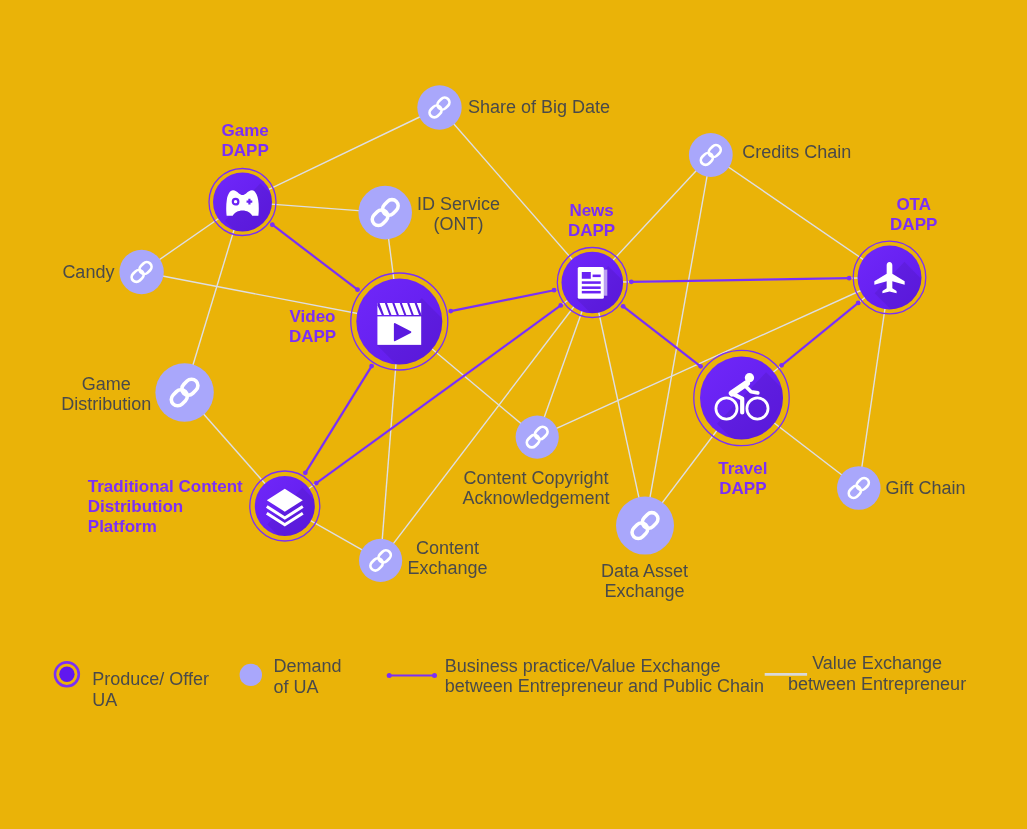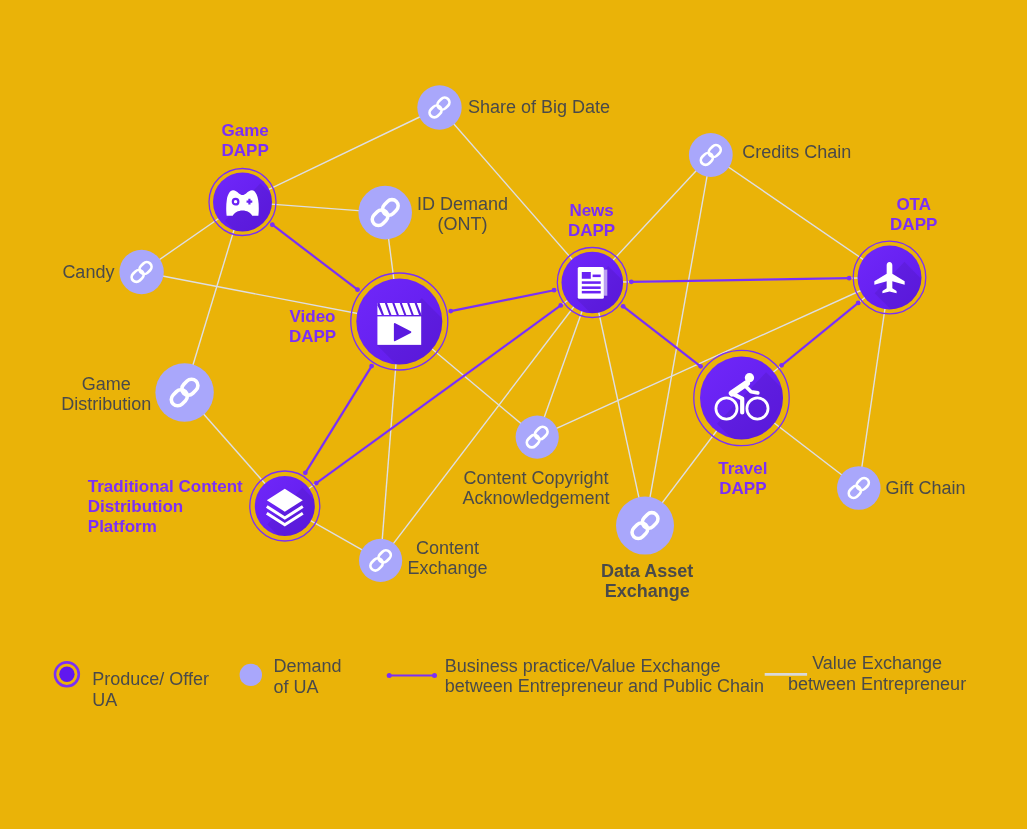--- a/index.html
+++ b/index.html
@@ -284,28 +284,28 @@
             <path d="M12 1.6 L22.8 8.5 L12 15.4 L1.2 8.5 Z" fill="#fff"></path>
             <path d="M1.2 12.3 L12 19.2 L22.8 12.3" fill="none" stroke="#fff" stroke-width="1.8" stroke-linejoin="miter"></path>
             <path d="M1.2 16.3 L12 23.2 L22.8 16.3" fill="none" stroke="#fff" stroke-width="1.8" stroke-linejoin="miter"></path>
           </g>
         </g>
       </g>
     </svg>
   <div id="labels-layer">
     <div class="lbl dark" style="top: 97px; text-align: center; left: 467.953px;">Share of Big Date</div>
     <div class="lbl dark" style="top: 141.5px; text-align: center; left: 742.277px;">Credits Chain</div>
-    <div class="lbl dark" style="top: 194.4px; text-align: center; left: 417.084px;">ID Demand
+    <div class="lbl dark" style="top: 194.4px; text-align: center; left: 417.084px;">ID Service
 (ONT)</div>
     <div class="lbl dark" style="top: 262.2px; text-align: center; left: 62.3844px;">Candy</div>
     <div class="lbl dark" style="top: 374px; text-align: center; left: 61.1766px;">Game
 Distribution</div>
     <div class="lbl dark" style="top: 468.2px; text-align: center; left: 462.453px;">Content Copyright
 Acknowledgement</div>
-    <div class="lbl dark" style="top: 561.4px; text-align: center; left: 600.977px; font-weight: bold;">Data Asset
+    <div class="lbl dark" style="top: 561.4px; text-align: center; left: 600.977px;">Data Asset
 Exchange</div>
     <div class="lbl dark" style="top: 537.9px; text-align: center; left: 407.569px;">Content
 Exchange</div>
     <div class="lbl dark" style="top: 478.2px; text-align: center; left: 885.477px;">Gift Chain</div>
     <div class="lbl purple" style="top: 120.9px; text-align: center; left: 221.575px;">Game
 DAPP</div>
     <div class="lbl purple" style="top: 306.9px; text-align: center; left: 288.883px;">Video
 DAPP</div>
     <div class="lbl purple" style="top: 201px; text-align: center; left: 567.983px;">News
 DAPP</div>

